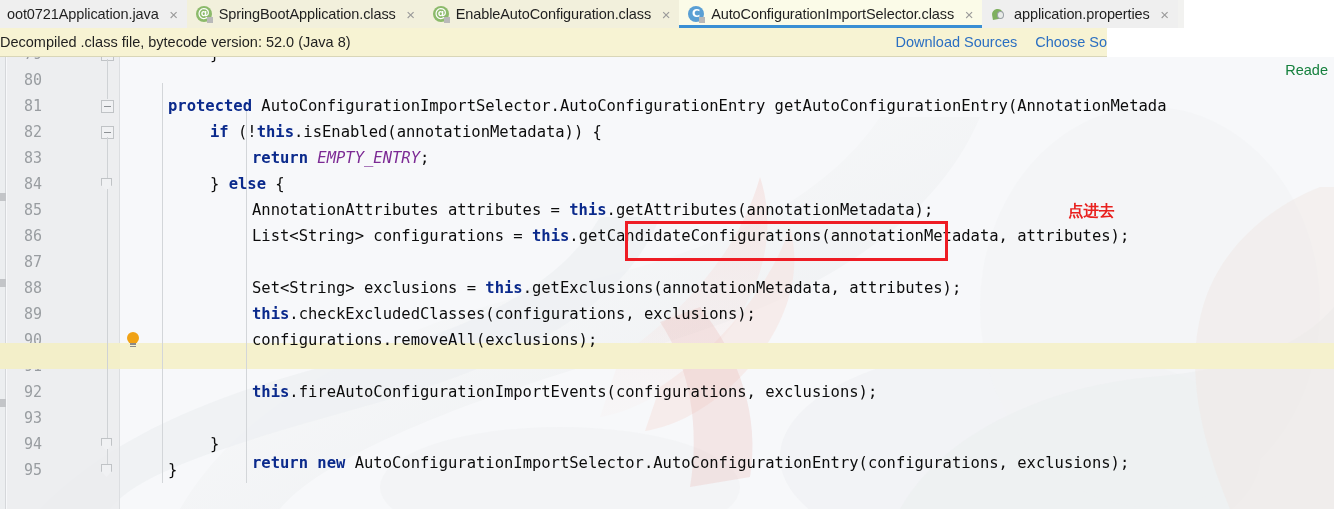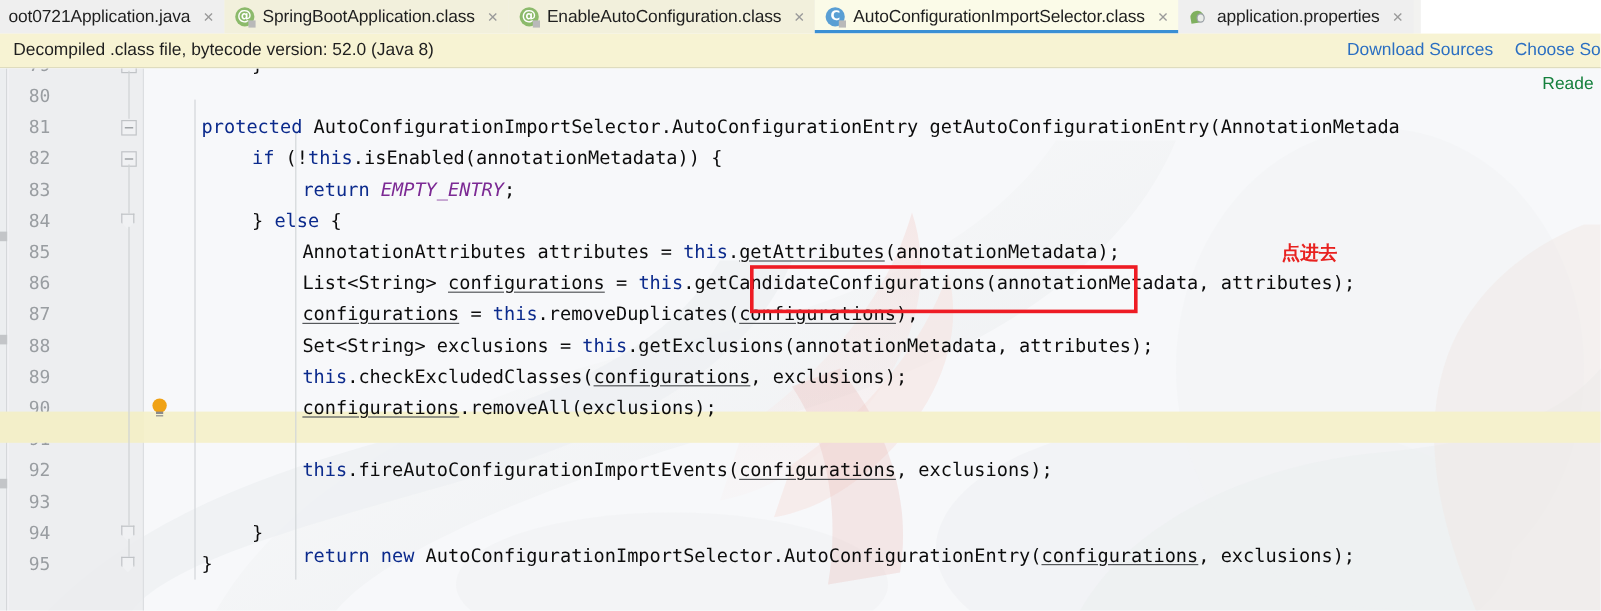--- a/index.html
+++ b/index.html
@@ -112,28 +112,27 @@
     position: absolute; left: 6px; top: 5px;
     width: 7px; height: 8px;
     border: 1.5px solid #9aa0a6;
     border-radius: 50%;
     background: #e9ece8;
   }
 
   
   #notifbar {
     position: absolute; left: 0; top: 28px;
-    width: 1334px; height: 29px;
+    width: 1107px; height: 29px;
     background: #f7f3d3;
     border-bottom: 1px solid #d9d6b8;
     display: flex;
     align-items: center;
     font-size: 14.5px;
     color: #1f1f1f;
-    padding-left: 11px;
     white-space: nowrap;
     overflow: hidden;
   }
   #notif-text { flex: 0 0 auto; }
   #notif-links {
     margin-left: auto;
     display: flex;
     align-items: center;
     gap: 18px;
     padding-right: 0px;
@@ -279,23 +278,23 @@
     position: absolute;
     left: 0;
     height: 26px;
     line-height: 26px;
     white-space: pre;
     font-family: "DejaVu Sans Mono", monospace;
     font-size: 15.5px;
     color: #0c0c0c;
     letter-spacing: 0px;
   }
-  .kw   { color: #0b2a8c; font-weight: normal; }
+  .kw   { color: #0b2a8c; font-weight: bold; }
   .cst  { color: #7c2a94; font-style: italic; }
-  .und  { text-decoration: underline; text-decoration-color: #55585b; text-underline-offset: 2px; }
+  .und  { text-decoration-color: #55585b; text-underline-offset: 2px; }
   .pln  { color: #0c0c0c; }
 
   
   #redbox {
     position: absolute;
     border: 3px solid #ee1c24;
     background: transparent;
     pointer-events: none;
   }
   #redtext {
@@ -436,21 +435,20 @@
 
       <div class="indent-guide" style="left:42px; top:26px; height:400px;"></div>
       <div class="indent-guide" style="left:126px; top:52px; height:374px;"></div>
     <div class="codeline" style="top: -16px; left: 90px;"><span class="pln">}</span></div>
         <div class="codeline" style="top: 36px; left: 48px;"><span class="kw">protected </span><span class="pln">AutoConfigurationImportSelector.AutoConfigurationEntry </span><span class="pln">getAutoConfigurationEntry</span><span class="pln">(AnnotationMetada</span></div>
         <div class="codeline" style="top: 62px; left: 90px;"><span class="kw">if </span><span class="pln">(!</span><span class="kw">this</span><span class="pln">.isEnabled(annotationMetadata)) {</span></div>
         <div class="codeline" style="top: 88px; left: 132px;"><span class="kw">return </span><span class="cst">EMPTY_ENTRY</span><span class="pln">;</span></div>
         <div class="codeline" style="top: 114px; left: 90px;"><span class="pln">} </span><span class="kw">else</span><span class="pln"> {</span></div>
         <div class="codeline" style="top: 140px; left: 132px;"><span class="pln">AnnotationAttributes attributes = </span><span class="kw">this</span><span class="pln">.</span><span class="und">getAttributes</span><span class="pln">(annotationMetadata);</span></div>
         <div class="codeline" style="top: 166px; left: 132px;"><span class="pln">List&lt;String&gt; </span><span class="und">configurations</span><span class="pln"> = </span><span class="kw">this</span><span class="pln">.</span><span class="pln">getCandidateConfigurations</span><span class="pln">(annotationMetadata, attributes);</span></div>
-        <div class="codeline" style="top: 192px; left: 132px;"><span class="und">configurations</span><span class="pln"> = </span><span class="kw">this</span><span class="pln">.removeDuplicates(</span><span class="und">configurations</span><span class="pln">);</span></div>
         <div class="codeline" style="top: 218px; left: 132px;"><span class="pln">Set&lt;String&gt; exclusions = </span><span class="kw">this</span><span class="pln">.getExclusions(annotationMetadata, attributes);</span></div>
         <div class="codeline" style="top: 244px; left: 132px;"><span class="kw">this</span><span class="pln">.checkExcludedClasses(</span><span class="und">configurations</span><span class="pln">, exclusions);</span></div>
         <div class="codeline" style="top: 270px; left: 132px;"><span class="und">configurations</span><span class="pln">.removeAll(exclusions);</span></div>
         <div class="codeline" style="top: 322px; left: 132px;"><span class="kw">this</span><span class="pln">.fireAutoConfigurationImportEvents(</span><span class="und">configurations</span><span class="pln">, exclusions);</span></div>
         <div class="codeline" style="top: 348px; left: 132px; margin-top: 45px;"><span class="kw">return </span><span class="kw">new </span><span class="pln">AutoConfigurationImportSelector.AutoConfigurationEntry(</span><span class="und">configurations</span><span class="pln">, exclusions);</span></div>
         <div class="codeline" style="top: 374px; left: 90px;"><span class="pln">}</span></div>
         <div class="codeline" style="top: 400px; left: 48px;"><span class="pln">}</span></div>
       </div>
   <div class="fold" style="top: -9px;"></div>
       <div class="fold" style="top: 43px;">

